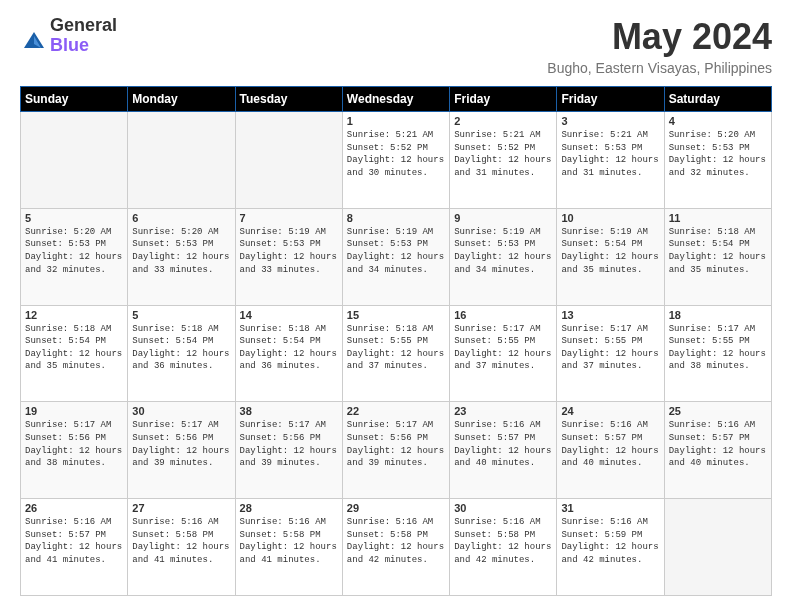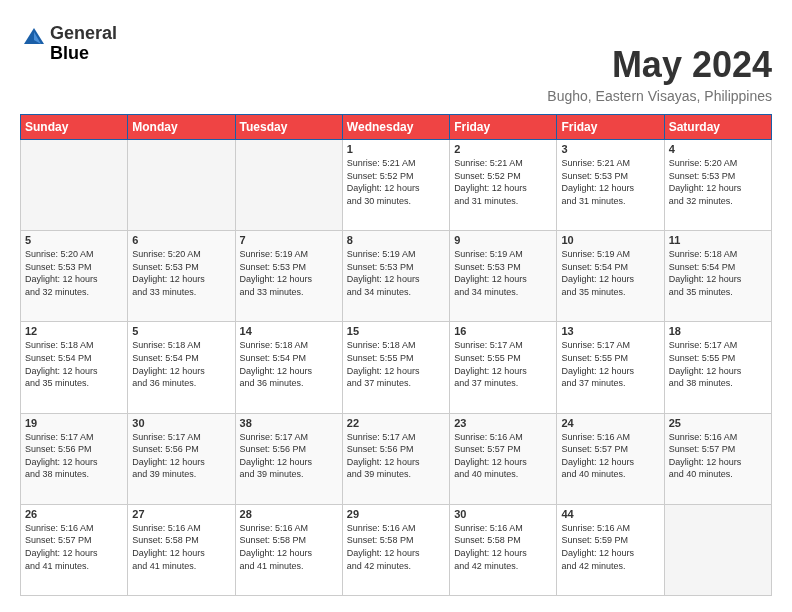--- a/index.html
+++ b/index.html
@@ -18,66 +18,64 @@
       flex-direction: column;
     }
     .header {
       display: flex;
       justify-content: space-between;
       align-items: flex-start;
       margin-bottom: 10px;
     }
     .logo {
       display: flex;
-      align-items: flex-start;
-      margin-top: 8px;
+      align-items: flex-end;
     }
     .logo-text {
       display: flex;
       flex-direction: column;
       line-height: 1.1;
     }
     .logo-general {
       font-size: 18px;
       font-weight: bold;
       color: #333;
     }
     .logo-blue {
       font-size: 18px;
       font-weight: bold;
-      color: #000000;
+      color: #8b5cf6;
     }
     .logo-icon {
       width: 28px;
       height: 28px;
       margin-right: 2px;
     }
     .title-area {
       text-align: right;
-      margin-top: 28px;
     }
     .cal-title {
       font-size: 36px;
       font-weight: bold;
       color: #333;
     }
     .cal-subtitle {
       font-size: 14px;
       color: #737373;
       margin-top: 2px;
     }
     .calendar {
       flex: 1;
       border: 1px solid #ccc;
       border-collapse: collapse;
       width: 100%;
       table-layout: fixed;
     }
     .calendar th {
-      background: #ef4444;
+      background: #000000;
       color: #fff;
       font-size: 12px;
       font-weight: bold;
       padding: 5px 4px;
       text-align: left;
       border: 1px solid #1a5fa8;
     }
     .calendar td {
       border: 1px solid #ccc;
       vertical-align: top;
@@ -93,20 +91,21 @@
     .day-num {
       font-size: 11px;
       font-weight: bold;
       margin-bottom: 2px;
       display: block;
     }
     .day-info {
       font-size: 9px;
       line-height: 1.4;
       color: #333;
+      font-family: Liberation Mono, monospace;
     }
     tr:nth-child(odd) td:not(.empty) {
       background: #fff;
     }
     tr:nth-child(even) td:not(.empty) {
       background: #f9f9f9;
     }
   </style>
 </head>
 <body>
@@ -358,21 +357,21 @@
 and 42 minutes.</div>
           </td>
           <td>
             <span class="day-num">30</span>
             <div class="day-info" style="white-space: pre-line;">Sunrise: 5:16 AM
 Sunset: 5:58 PM
 Daylight: 12 hours
 and 42 minutes.</div>
           </td>
           <td>
-            <span class="day-num">44</span>
+            <span class="day-num">31</span>
             <div class="day-info" style="white-space: pre-line;">Sunrise: 5:16 AM
 Sunset: 5:59 PM
 Daylight: 12 hours
 and 42 minutes.</div>
           </td>
           <td class="empty"></td>
         </tr>
       </tbody>
   </table>
 </div>

